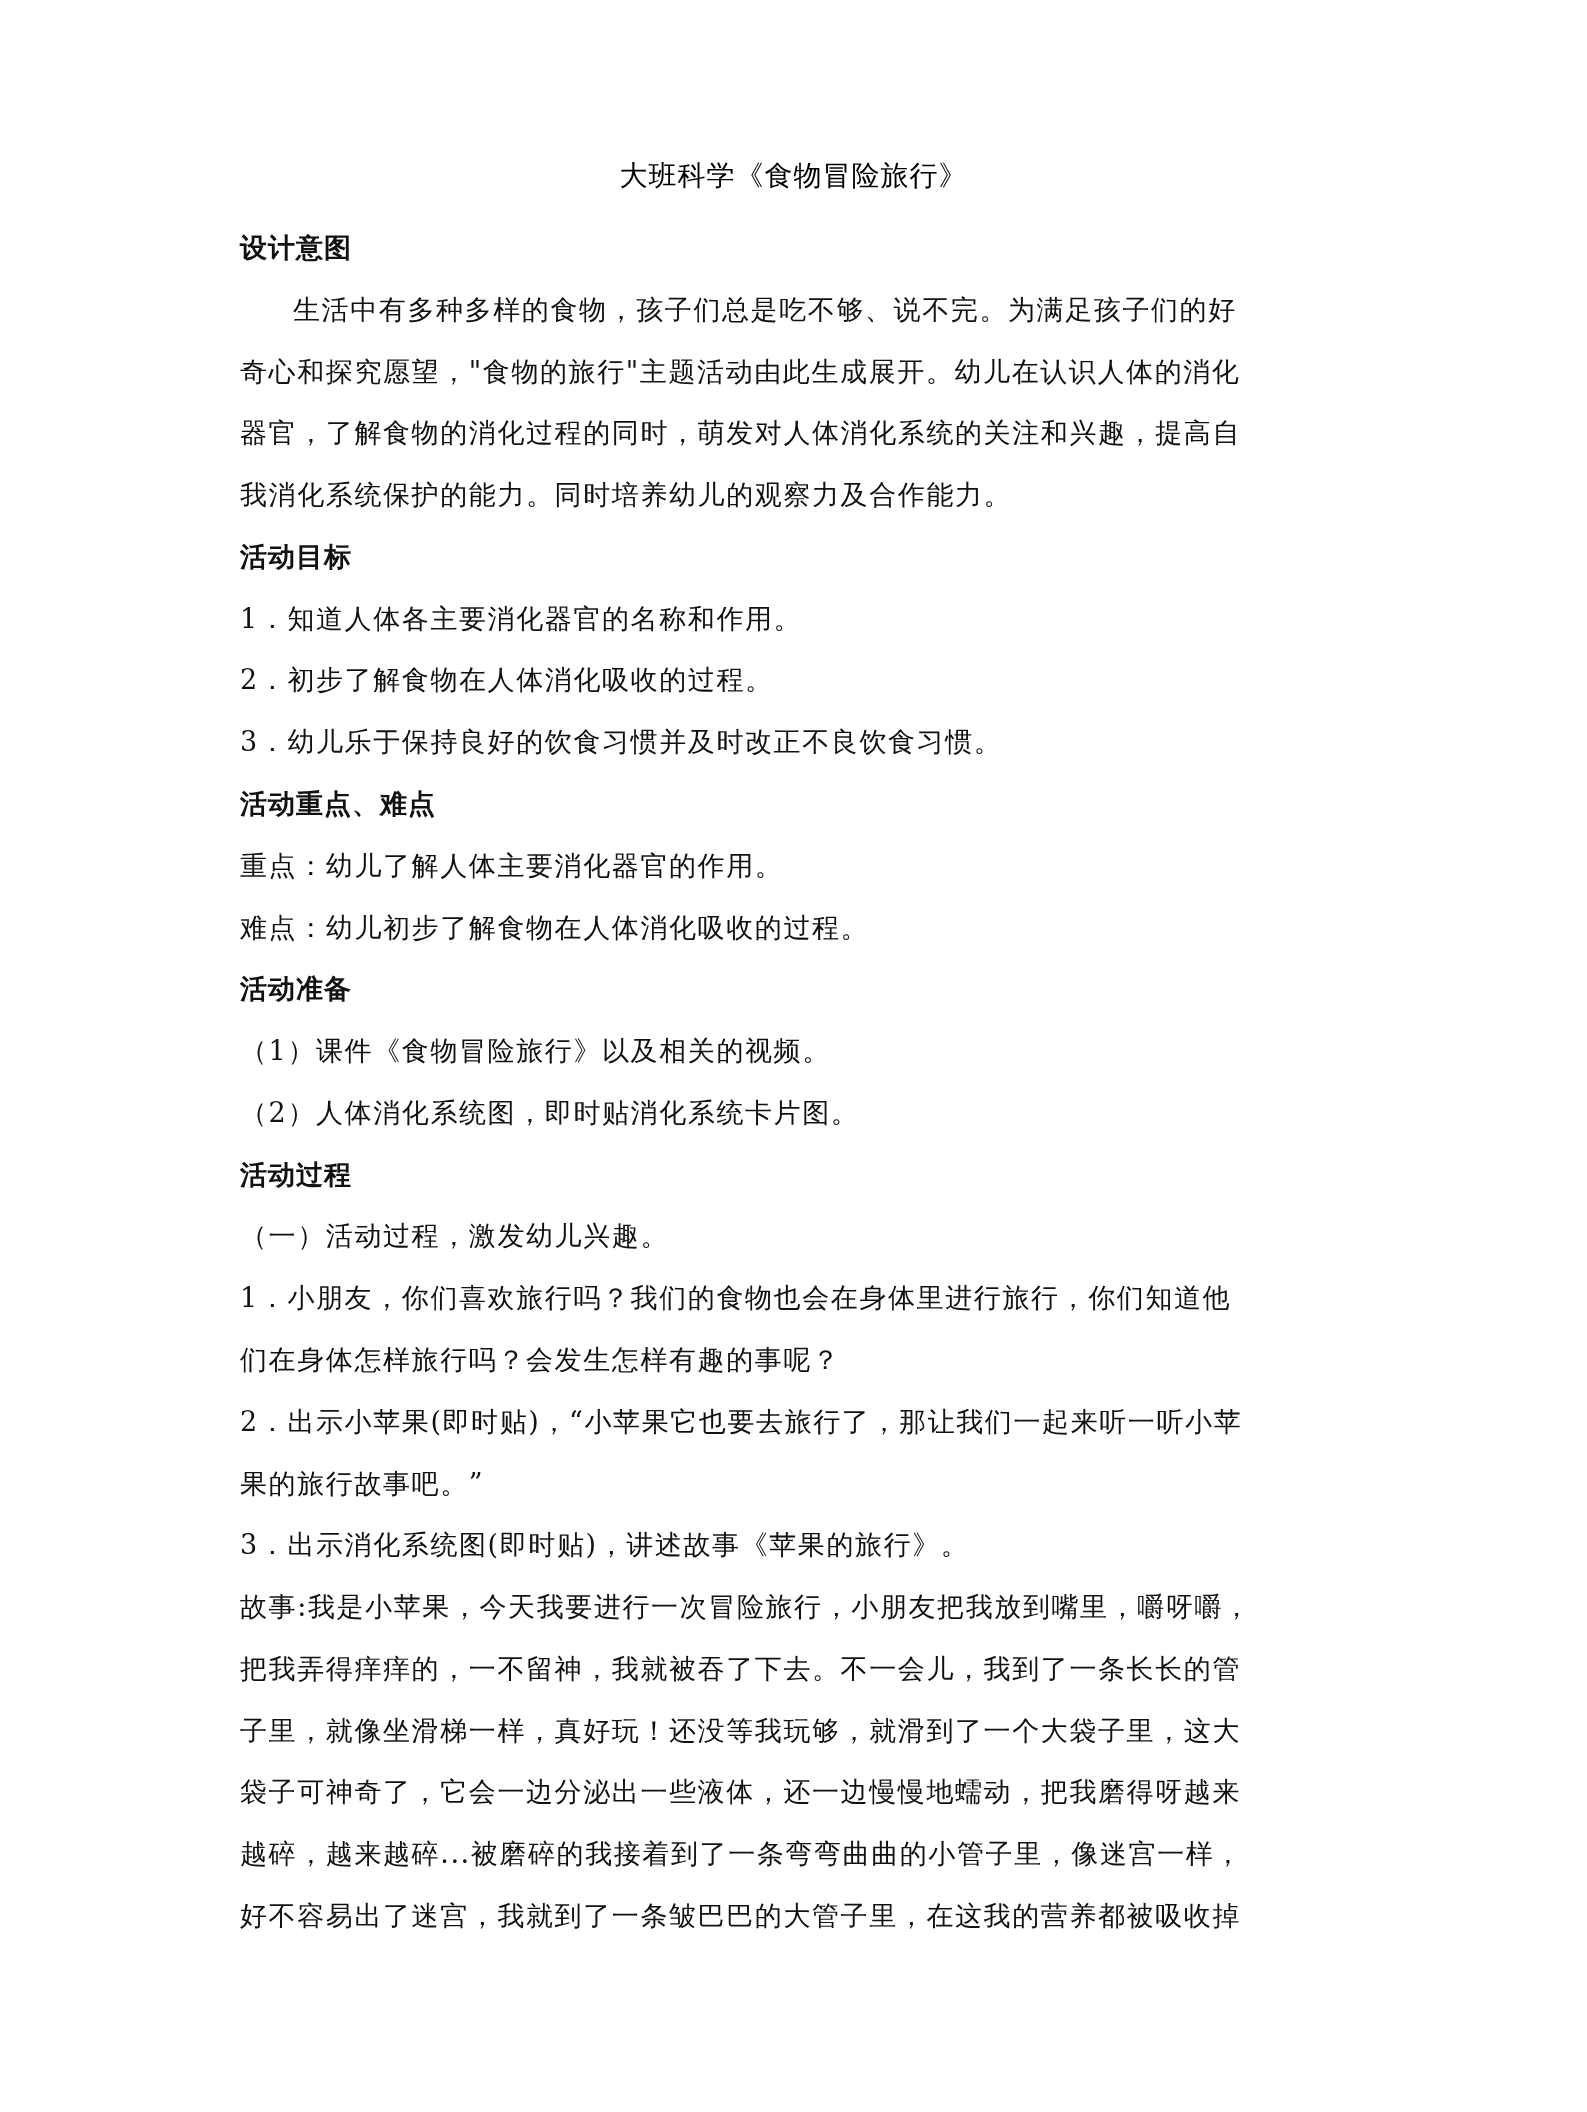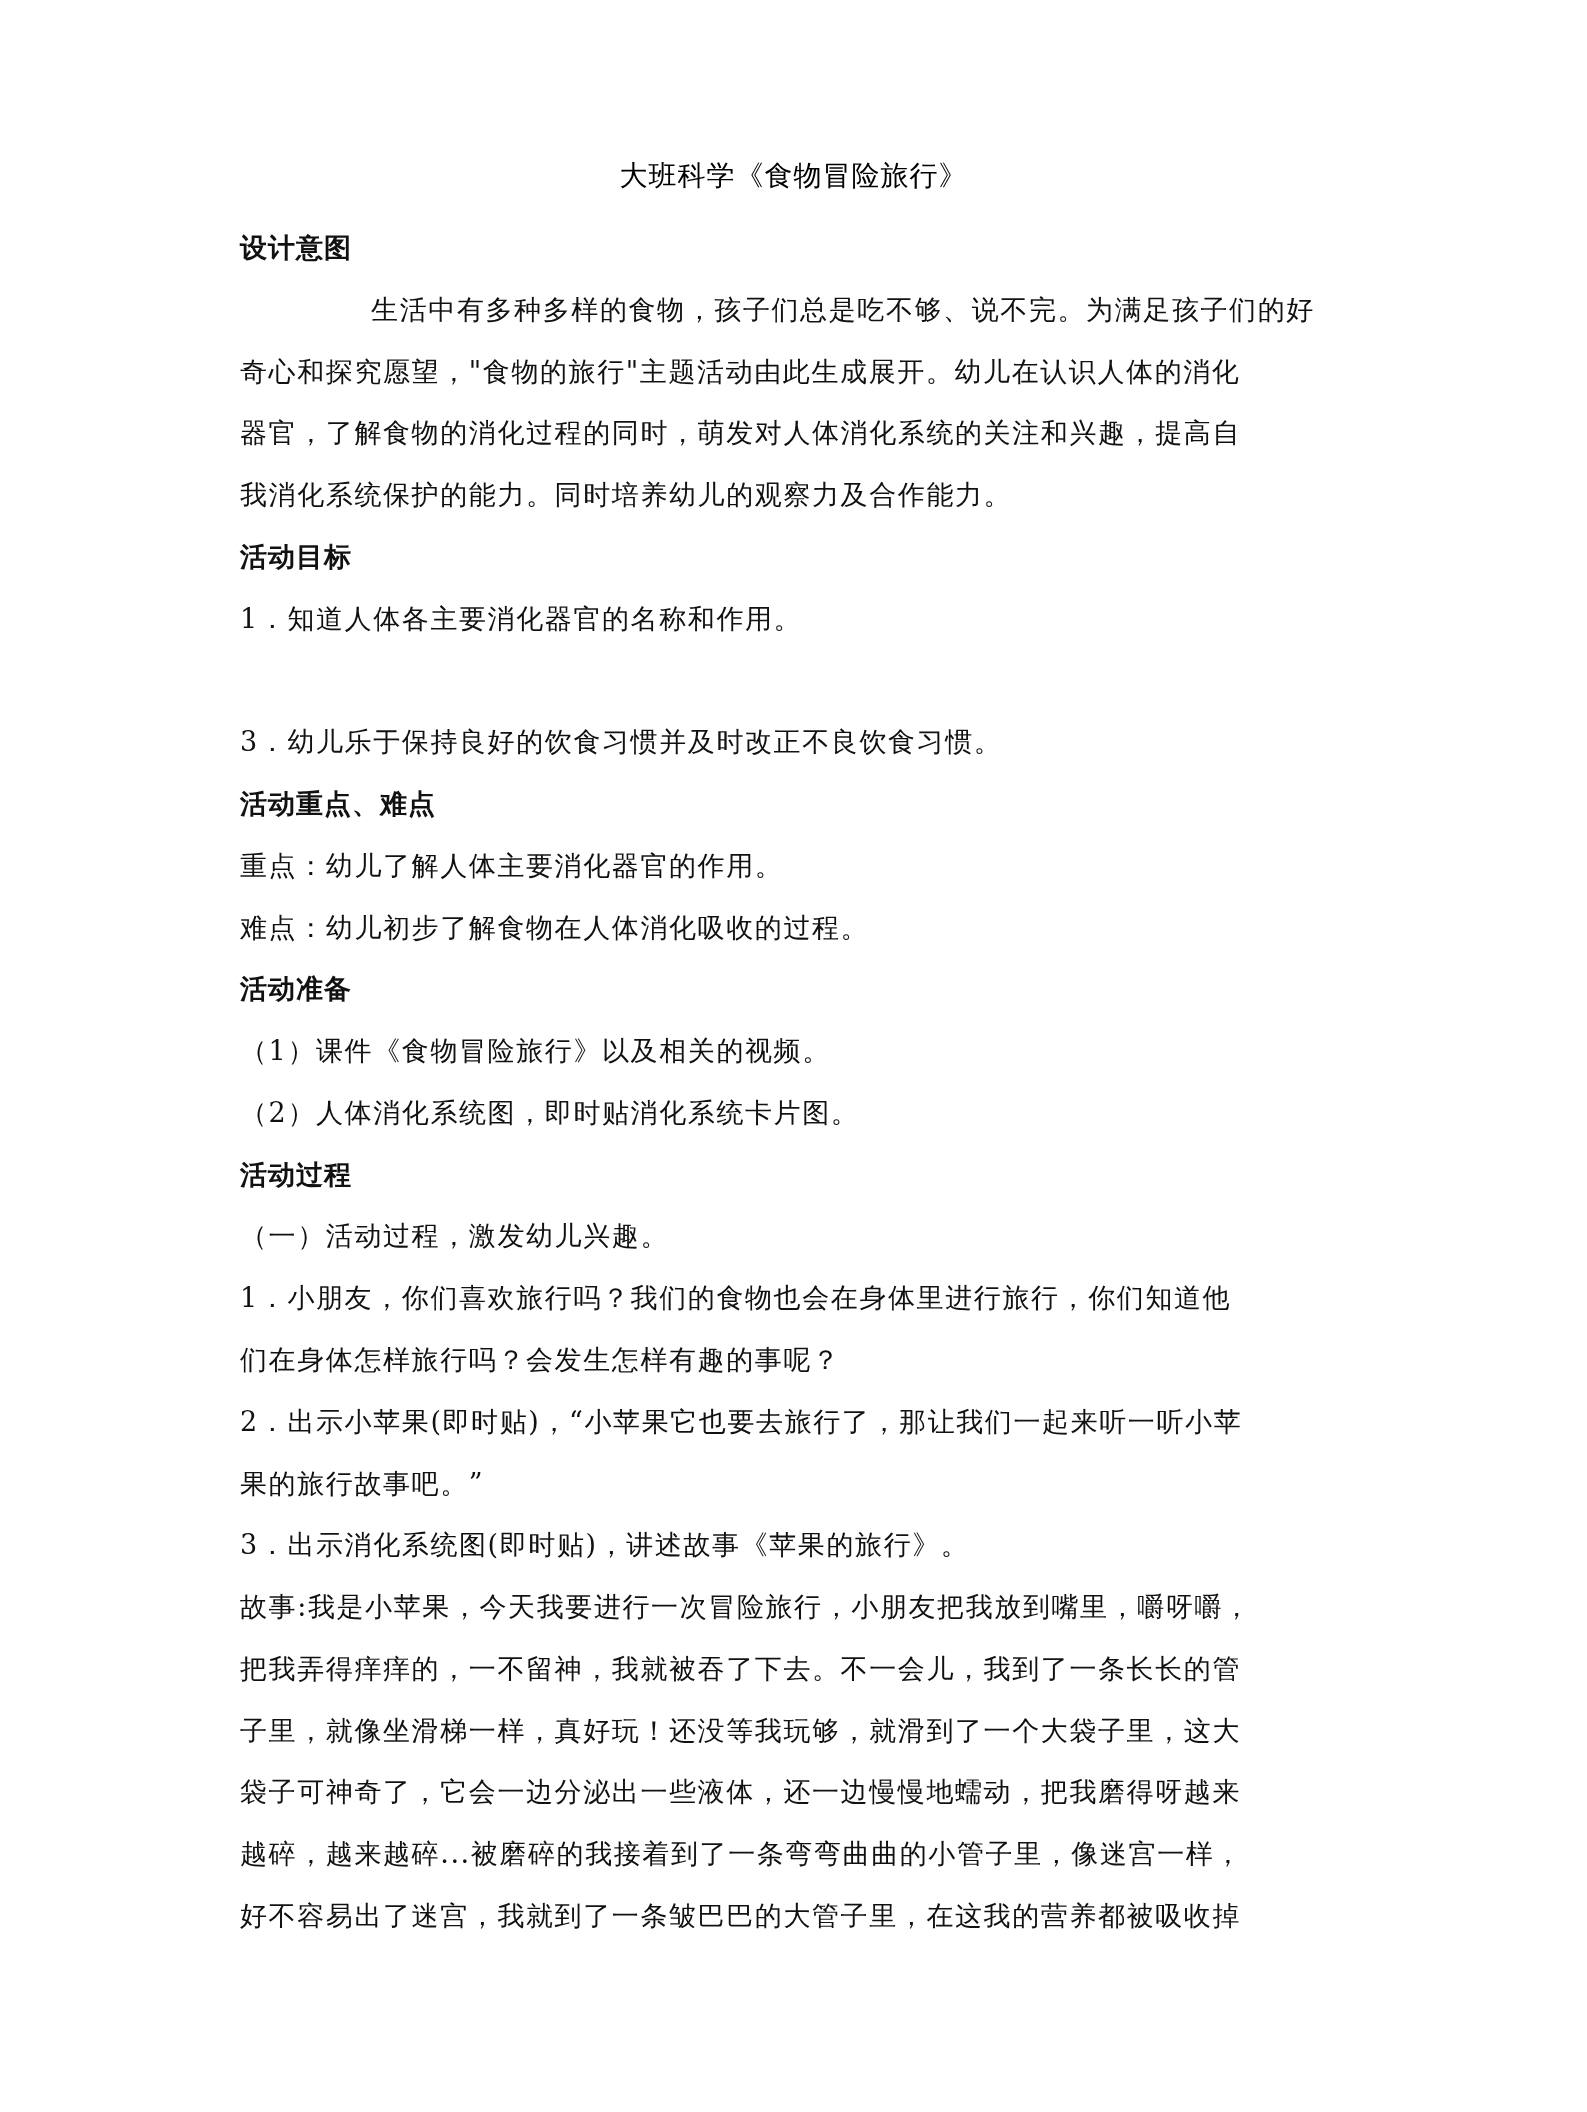--- a/index.html
+++ b/index.html
@@ -44,41 +44,41 @@
       white-space: nowrap;
       color: #111;
       letter-spacing: 1.6px;
     }
     .heading {
       font-weight: bold;
       letter-spacing: 1px;
     }
     .indent {
       left: 293px;
-      text-align: center;
     }
     .paren {
       left: 240px;
     }
   </style>
 </head>
 <body>
 
 <div class="page">
 
   <div class="title">大班科学《食物冒险旅行》</div>
 
   <div class="line heading" style="top:228px;">设计意图</div>
   <div class="line indent" style="top:290px;">生活中有多种多样的食物，孩子们总是吃不够、说不完。为满足孩子们的好</div>
   <div class="line" style="top:352px;">奇心和探究愿望，"食物的旅行"主题活动由此生成展开。幼儿在认识人体的消化</div>
   <div class="line" style="top:413px;">器官，了解食物的消化过程的同时，萌发对人体消化系统的关注和兴趣，提高自</div>
   <div class="line" style="top:475px;">我消化系统保护的能力。同时培养幼儿的观察力及合作能力。</div>
 
   <div class="line heading" style="top:537px;">活动目标</div>
   <div class="line" style="top:599px;">1．知道人体各主要消化器官的名称和作用。</div>
+  <div class="line" style="top:660px;">2．初步了解食物在人体消化吸收的过程。</div>
   <div class="line" style="top:722px;">3．幼儿乐于保持良好的饮食习惯并及时改正不良饮食习惯。</div>
 
   <div class="line" style="top:846px;">重点：幼儿了解人体主要消化器官的作用。</div>
   <div class="line heading" style="top:784px;">活动重点、难点</div>
   <div class="line" style="top:908px;">难点：幼儿初步了解食物在人体消化吸收的过程。</div>
 
   <div class="line heading" style="top:969px;">活动准备</div>
   <div class="line paren" style="top:1031px;">（1）课件《食物冒险旅行》以及相关的视频。</div>
   <div class="line paren" style="top:1093px;">（2）人体消化系统图，即时贴消化系统卡片图。</div>
 

